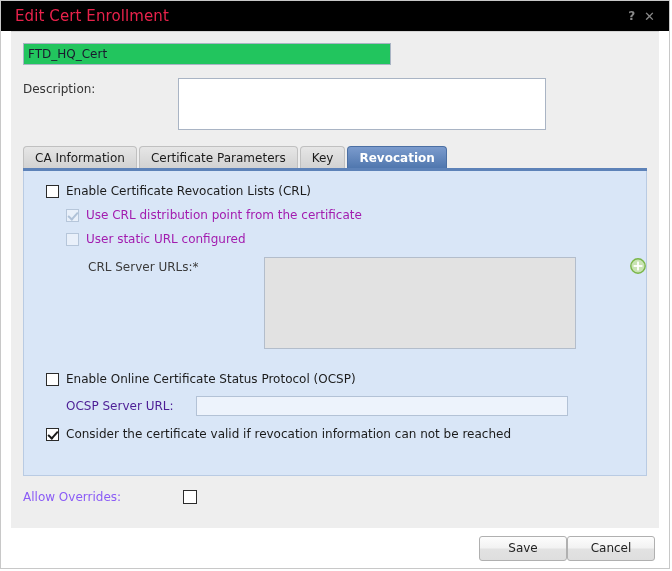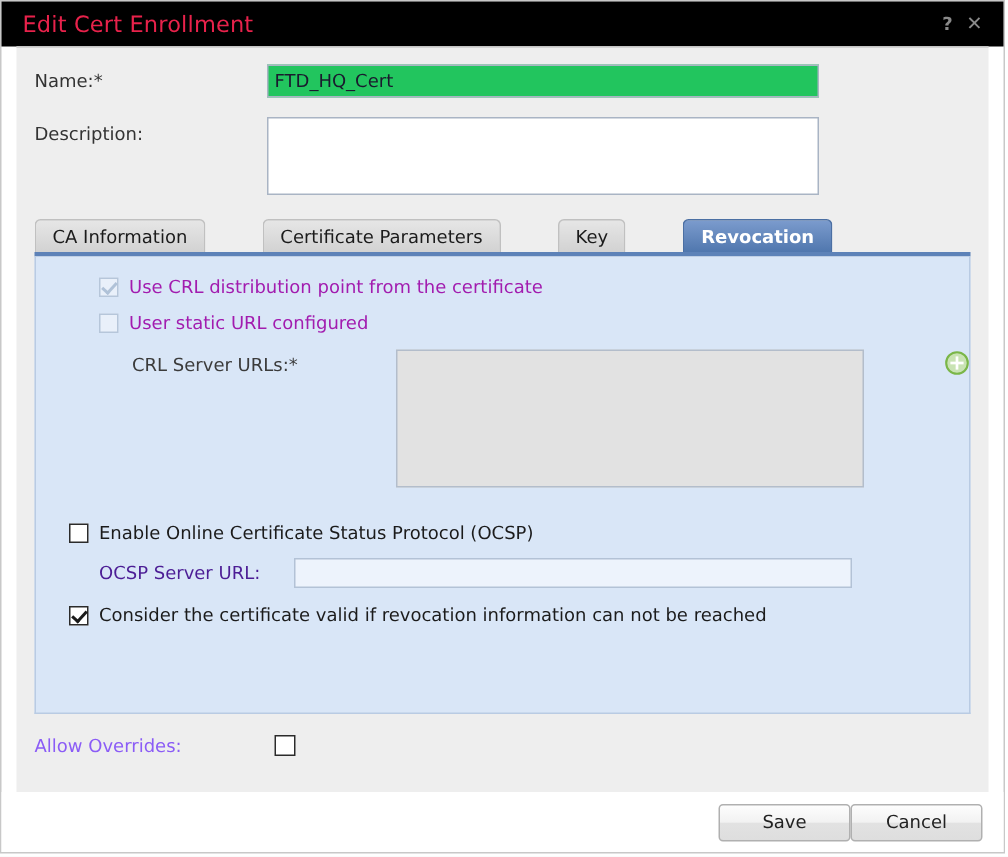--- a/index.html
+++ b/index.html
@@ -111,21 +111,20 @@
     outline: none;
   }
 
   
   .tabstrip {
     margin: 14px 0 0 12px;
     display: flex;
     align-items: flex-end;
     height: 24px;
     position: relative;
-    gap: 36px;
   }
   .tab {
     height: 22px;
     line-height: 22px;
     padding: 0 11px;
     margin-right: 2px;
     font-size: 12px;
     color: #1b1b1b;
     background: linear-gradient(to bottom, #e6e6e6 0%, #d2d2d2 100%);
     border: 1px solid #c0c0c0;
@@ -325,39 +324,42 @@
     <div class="title-text">Edit Cert Enrollment</div>
     <div class="title-actions">
       <span class="tb-icon help">?</span>
       <span class="tb-icon close">✕</span>
     </div>
   </div>
 
   <div class="dlg-body">
 
     <div class="field-row name">
-      <div class="field-label">Name:*</div>
       <input class="text-input" type="text" value="FTD_HQ_Cert" style="">
     </div>
 
     <div class="field-row desc">
       <div class="field-label">Description:</div>
       <textarea class="text-area" style=""></textarea>
     </div>
 
     <div class="tabstrip">
       <div class="tab">CA Information</div>
       <div class="tab">Certificate Parameters</div>
       <div class="tab">Key</div>
       <div class="tab active">Revocation</div>
     </div>
     <div class="tabs-underline"></div>
 
     <div class="tabpanel">
 
+      <div class="chk-row">
+        <span class="checkbox"></span>
+        <span class="chk-label">Enable Certificate Revocation Lists (CRL)</span>
+      </div>
 
       <div class="chk-row indent">
         <span class="checkbox checked disabled"></span>
         <span class="chk-label disabled">Use CRL distribution point from the certificate</span>
       </div>
 
       <div class="chk-row indent">
         <span class="checkbox disabled"></span>
         <span class="chk-label disabled">User static URL configured</span>
       </div>

